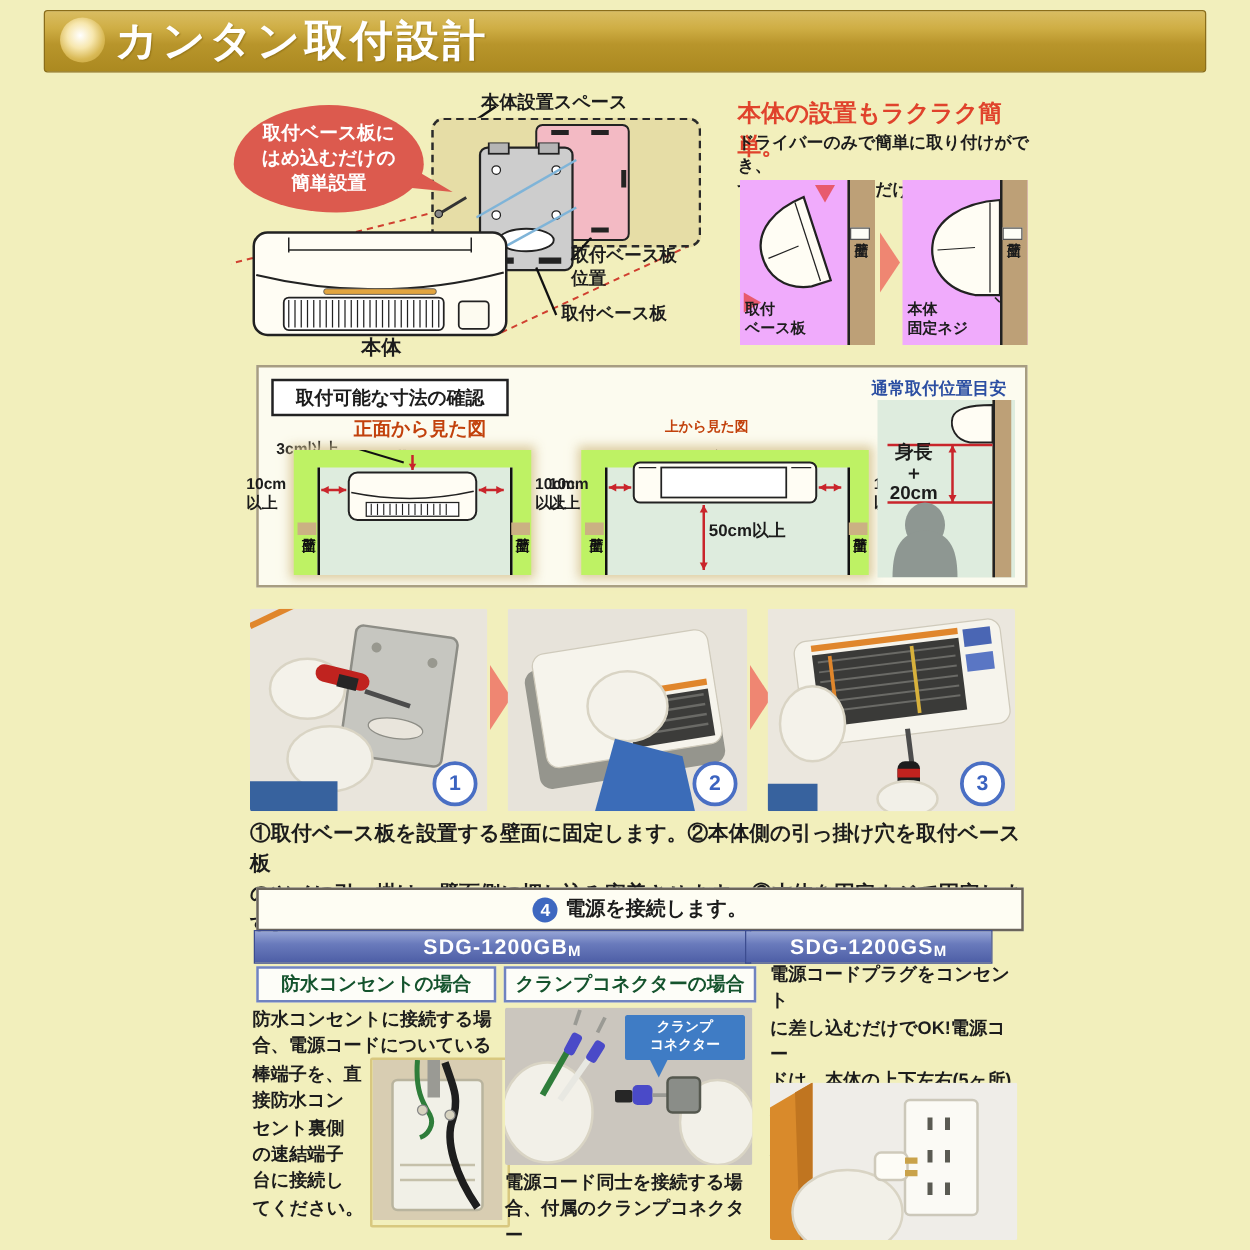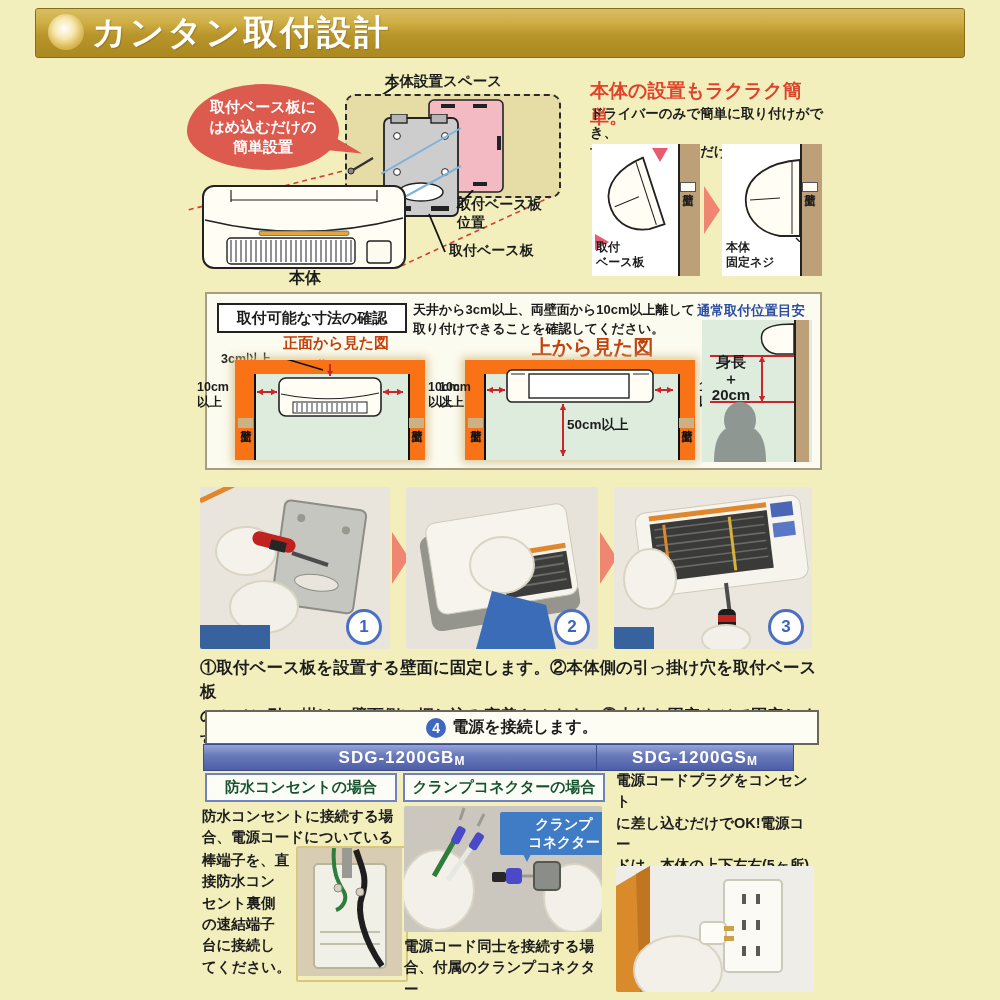--- a/index.html
+++ b/index.html
@@ -23,31 +23,31 @@
        color:#fff;font-weight:bold;font-size:15px;line-height:1.35;text-align:center;
        display:flex;align-items:center;justify-content:center;}
   .bubble-tail{left:330px;top:136px;width:0;height:0;border-style:solid;border-width:8px 0 8px 36px;
        border-color:transparent transparent transparent #dc5a4e;transform:rotate(18deg);}
 
   .dashedbox{left:345px;top:94px;width:212px;height:100px;background:#e6dda6;border:2px dashed #2a2a2a;border-radius:10px;}
 
   .lbl{font-weight:bold;}
 
   
-  .bluepanel{background:#ffffff;overflow:hidden;}
+  .bluepanel{background:#f0abfc;overflow:hidden;}
   .wallstrip{position:absolute;top:0;height:100%;background:#bda077;border-left:2px solid #222;}
   .wallpill{position:absolute;background:#fdfdf6;border:1px solid #555;font-size:11px;font-weight:bold;
        padding:2px 1px;line-height:1.1;}
   .salmon-arrow{width:0;height:0;border-style:solid;}
 
   
   .dimbox{left:205px;top:292px;width:613px;height:174px;background:#fcfbef;border:2px solid #a79d82;}
   .dimtitle{left:10px;top:9px;width:186px;height:26px;border:2px solid #222;background:#fff;
        display:flex;align-items:center;justify-content:center;font-size:15px;font-weight:bold;}
-  .tan{background:#f97316;box-shadow:0 0 8px 3px rgba(214,195,146,.85);}
+  .tan{background:#bef264;box-shadow:0 0 8px 3px rgba(214,195,146,.85);}
   .green{background:#deecde;border-left:2px solid #111;border-right:2px solid #111;}
   .pill2{background:#cbb183;color:#111;font-size:11px;font-weight:bold;text-align:center;line-height:1.1;padding:3px 1px;}
   .bluet{color:#c2410c;font-weight:bold;}
 
   
   .photo{overflow:hidden;border-radius:2px;}
   .badge{position:absolute;width:30px;height:30px;border-radius:50%;background:#fff;border:3px solid #4a6fc4;
        color:#3b63c0;font-weight:bold;font-size:17px;display:flex;align-items:center;justify-content:center;}
 
   .bar4{left:205px;top:710px;width:610px;height:31px;background:#fefdf3;border:2px solid #6b655c;
@@ -55,22 +55,22 @@
   .circle4{width:20px;height:20px;border-radius:50%;background:#3e68c0;color:#fff;font-size:14px;font-weight:bold;
        display:flex;align-items:center;justify-content:center;}
 
   .modelbar{height:25px;background:linear-gradient(#96a5d6 0%,#6a7bbc 40%,#4d5ea6 100%);color:#fff;
        font-weight:bold;font-size:17px;display:flex;align-items:center;justify-content:center;letter-spacing:1px;
        border:1px solid #3c4c90;}
   .modelbar .sfx{font-size:12px;align-self:flex-end;padding-bottom:2px;}
   .subhead{height:25px;background:#fdfdf8;border:2px solid#7083c0;color:#14532d;font-weight:bold;font-size:15px;
        display:flex;align-items:center;justify-content:center;}
   .bodytxt{font-size:14.5px;font-weight:bold;line-height:1.47;}
-  .callout{background:#3f7cc5;color:#fff;font-weight:bold;font-size:14px;text-align:center;line-height:1.25;
-       padding:4px 22px;border-radius:2px;}
+  .callout{background:#3f7cc5;color:#fff;font-weight:bold;font-size:11px;text-align:center;line-height:1.25;
+       padding:4px 6px;border-radius:2px;}
 </style>
 </head>
 <body>
 
 <div id="page">
 
   <div class="abs hdr"></div>
   <div class="abs hdr-orb"></div>
   <div class="abs hdr-title">カンタン取付設計</div>
 
@@ -198,22 +198,20 @@
         <line x1="60" y1="82" x2="72" y2="94" stroke="#222" stroke-width="1.4"></line>
       </svg>
       <div class="wallpill vert" style="left:80px;top:38px;">壁面</div>
       <div class="abs b pre" style="left:4px;top:96px;font-size:12px;line-height:1.25;">本体
 固定ネジ</div>
     </div>
   </div>
 
   <div class="abs dimbox">
     <div class="abs dimtitle">取付可能な寸法の確認</div>
-    <div class="abs b pre" style="left:206px;top:7px;font-size:13px;line-height:1.45;">天井から3cm以上、両壁面から10cm以上離して
-取り付けできることを確認してください。</div>
     <div class="abs bluet" style="left:490px;top:8px;font-size:13.5px;color:#2b4ea2;">通常取付位置目安</div>
 
     <div class="abs bluet" style="left:76px;top:40px;font-size:15px;">正面から見た図</div>
     <div class="abs b" style="left:14px;top:57px;font-size:12.5px;">3cm以上</div>
     <div class="abs b" style="left:96px;top:64px;font-size:12.5px;">天井面</div>
     <div class="abs tan" style="left:28px;top:66px;width:190px;height:100px;">
       <div class="abs green" style="left:19px;top:14px;width:152px;height:86px;"></div>
       <svg class="abs" style="left:0;top:0;" width="190" height="100">
         <rect x="44" y="18" width="102" height="38" rx="7" fill="#fffdf4" stroke="#222" stroke-width="1.6"></rect>
         <path d="M46,34 Q95,44 144,33" fill="none" stroke="#222" stroke-width="1.2"></path>
@@ -244,21 +242,21 @@
           <path d="M168,32 l-6,-3.2 v6.4 Z" fill="#c9252b"></path>
       </svg>
       <div class="abs pill2 vert" style="left:3px;top:58px;width:13px;">壁面</div>
       <div class="abs pill2 vert" style="left:174px;top:58px;width:13px;">壁面</div>
     </div>
     <div class="abs b pre" style="left:-10px;top:86px;font-size:12.5px;line-height:1.2;">10cm
 以上</div>
     <div class="abs b pre" style="left:221px;top:86px;font-size:12.5px;line-height:1.2;">10cm
 以上</div>
 
-    <div class="abs bluet" style="left:325px;top:40px;font-size:20px;">上から見た図</div>
+    <div class="abs bluet" style="left:325px;top:40px;font-size:11px;">上から見た図</div>
     <div class="abs b" style="left:358px;top:64px;font-size:12.5px;">壁面</div>
     <div class="abs tan" style="left:258px;top:66px;width:230px;height:100px;">
       <div class="abs green" style="left:19px;top:14px;width:192px;height:86px;"></div>
       <svg class="abs" style="left:0;top:0;" width="230" height="100">
         <rect x="42" y="10" width="146" height="32" rx="5" fill="#fffdf4" stroke="#222" stroke-width="1.6"></rect>
         <rect x="64" y="14" width="100" height="24" fill="#fff" stroke="#222" stroke-width="1.4"></rect>
         <line x1="46" y1="14" x2="60" y2="14" stroke="#222" stroke-width="1"></line>
         <line x1="168" y1="14" x2="184" y2="14" stroke="#222" stroke-width="1"></line>
         <line x1="22" y1="30" x2="40" y2="30" stroke="#c9252b" stroke-width="2"></line>
         <path d="M22,30 l6,-3.2 v6.4 Z" fill="#c9252b"></path>

